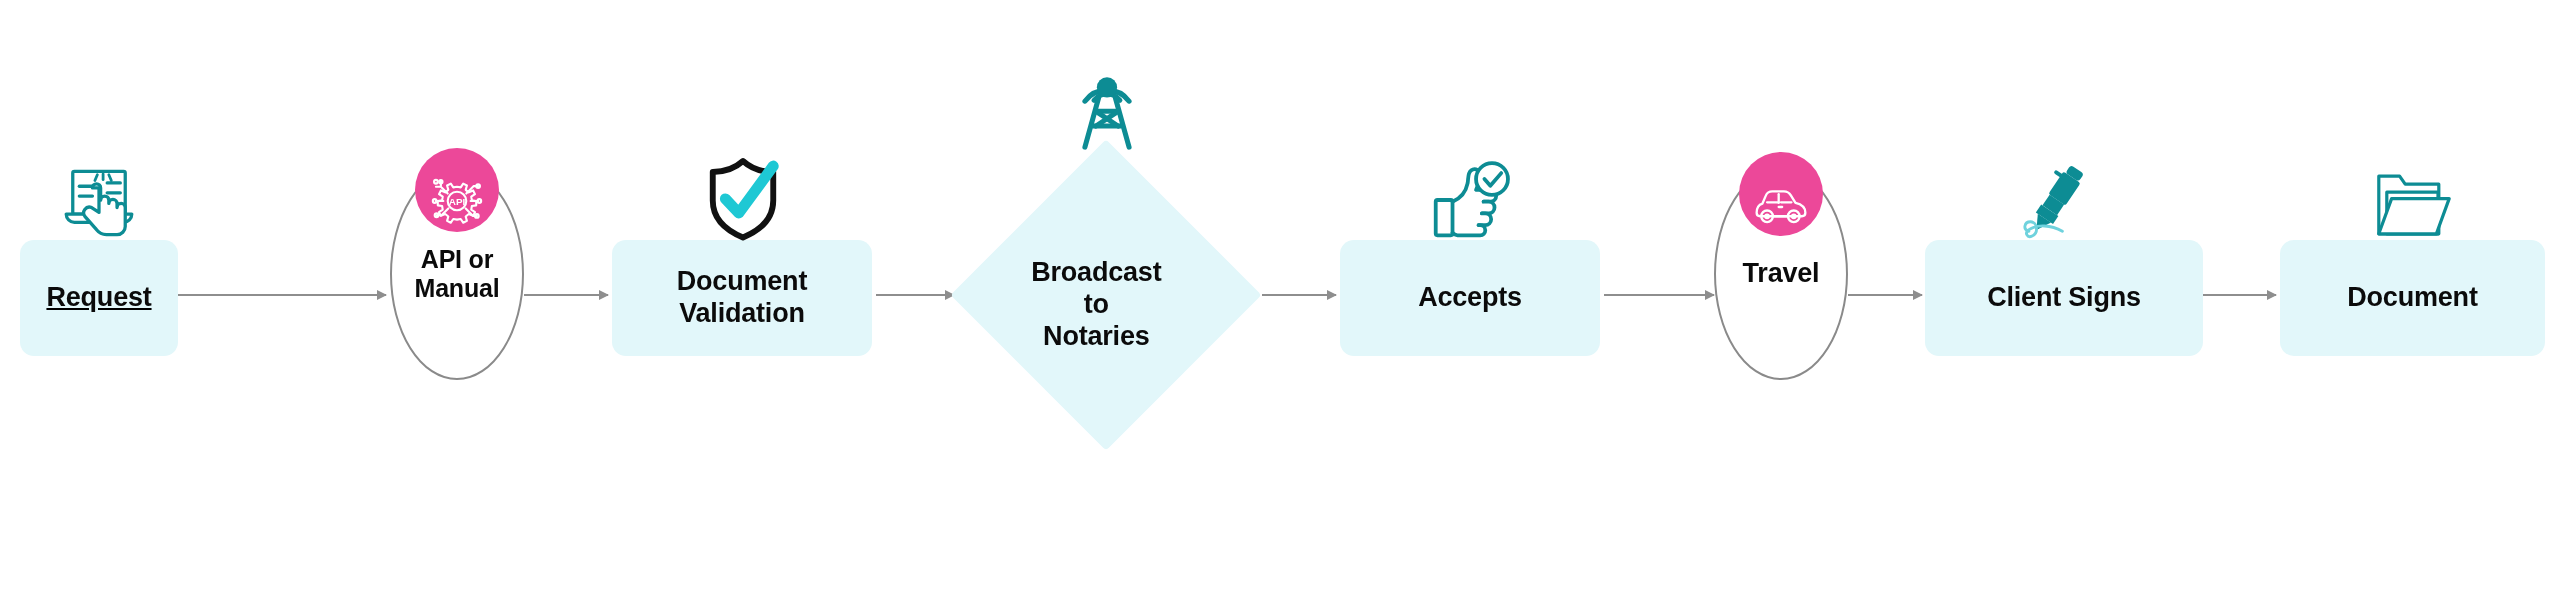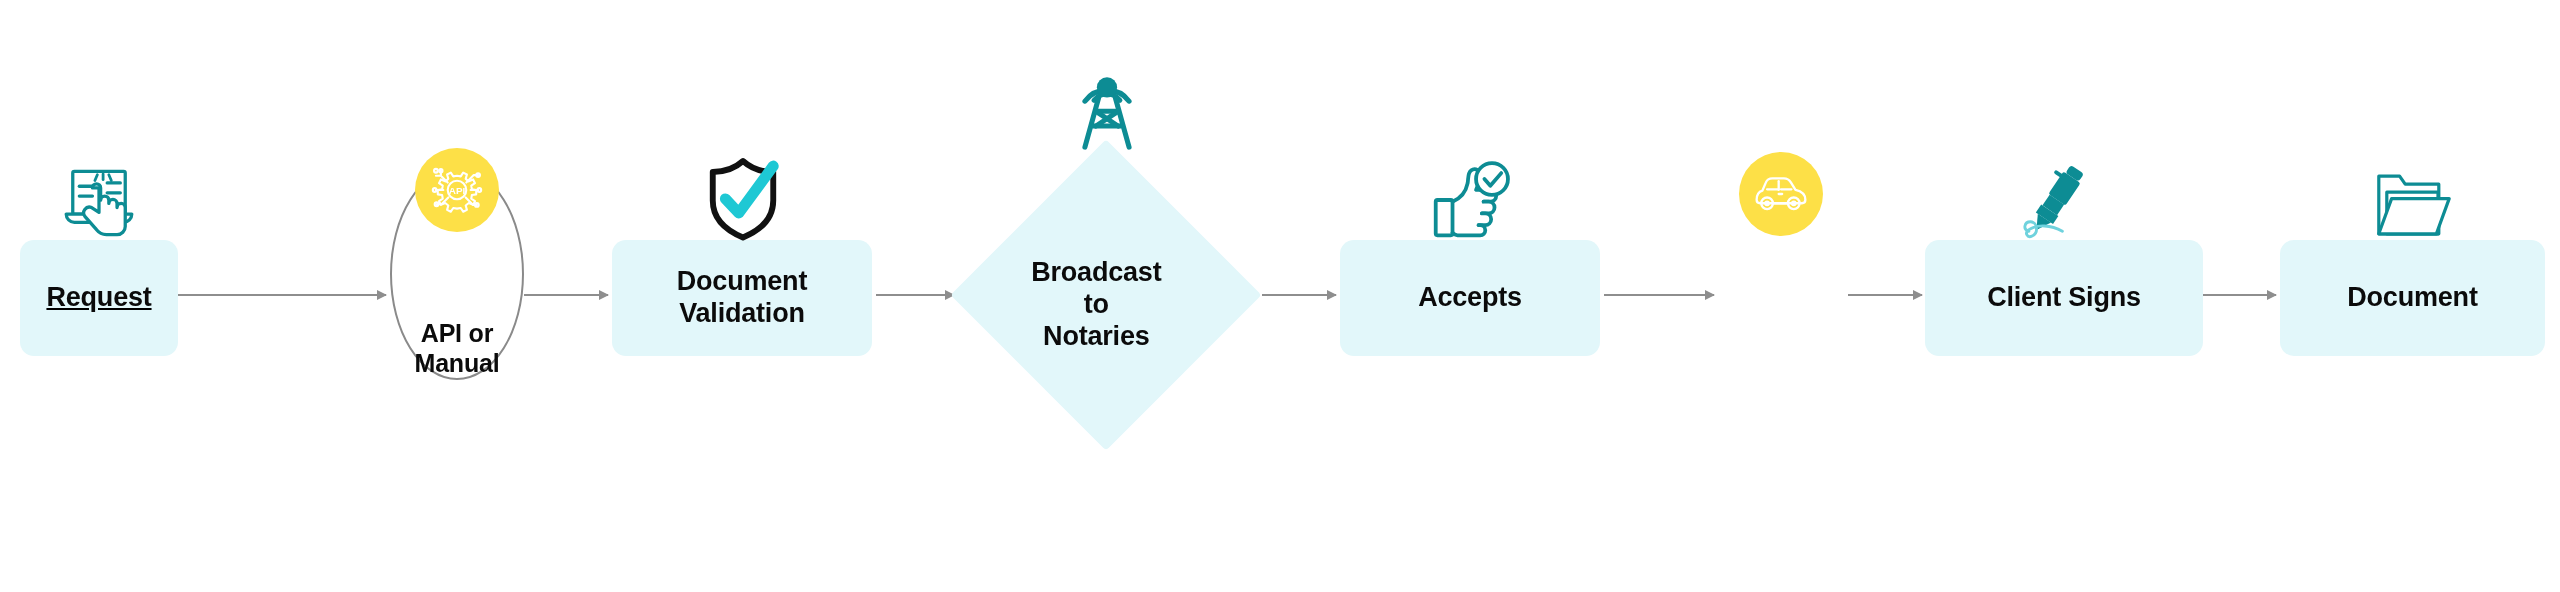--- a/index.html
+++ b/index.html
@@ -78,23 +78,23 @@
     position: absolute;
     display: flex;
     align-items: flex-end;
     justify-content: center;
     pointer-events: none;
   }
   .gray-badge {
     width: 84px;
     height: 84px;
     border-radius: 50%;
-    background: #fde047;
+    background: #ec4899;
     display: flex;
-    align-items: center;
+    align-items: flex-end;
     justify-content: center;
   }
 </style>
 </head>
 <body>
 
 <div id="canvas">
 
   <div class="connector" style="left:178px; width:208px;">
     <span class="arrowhead"></span>
@@ -129,21 +129,21 @@
       <line x1="60" y1="28" x2="76" y2="28" stroke="#0d8c94" stroke-width="4" stroke-linecap="round"></line>
       <line x1="60" y1="40" x2="76" y2="40" stroke="#0d8c94" stroke-width="4" stroke-linecap="round"></line>
       <line x1="48" y1="18" x2="45" y2="25" stroke="#0d8c94" stroke-width="3.4" stroke-linecap="round"></line>
       <line x1="55" y1="17" x2="55" y2="24" stroke="#0d8c94" stroke-width="3.4" stroke-linecap="round"></line>
       <line x1="62" y1="18" x2="65" y2="25" stroke="#0d8c94" stroke-width="3.4" stroke-linecap="round"></line>
       <path d="M10 66 h80 a10 10 0 0 1 -10 10 H20 a10 10 0 0 1 -10 -10 z" fill="#fff" stroke="#0d8c94" stroke-width="4" stroke-linejoin="round"></path>
       <path d="M50 34 v30 l-9 -6 a7 7 0 0 0 -8 11 l14 16 a16 16 0 0 0 12 6 h13 a10 10 0 0 0 10 -10 V58 a5 5 0 0 0 -10 0 v-5 a5 5 0 0 0 -10 0 v-4 a5 5 0 0 0 -10 0 V34 a5 5 0 0 0 -10 0 z" fill="#fff" stroke="#0d8c94" stroke-width="4" stroke-linejoin="round" stroke-linecap="round"></path>
     </svg>
   </div>
 
-  <div class="node node-circle" style="left:390px; top:168px; width:134px; height:212px; border-radius:50%;align-items:flex-end;">
+  <div class="node node-circle" style="left:390px; top:168px; width:134px; height:212px; border-radius:50%;">
     <div class="node-label small">API or
 Manual</div>
   </div>
   <div class="icon-wrap" style="left:415px; top:148px; width:84px; height:84px;">
     <div class="gray-badge">
       <svg width="62" height="62" viewBox="0 0 100 100">
         <g fill="none" stroke="#ffffff" stroke-width="3.4" stroke-linecap="round" stroke-linejoin="round">
           <path d="M50 27 l6 1 4 -6 6 3 -2 7 5 4 7 -3 3 6 -6 4 1 6 7 1 0 7 -7 1 -1 6 6 4 -3 6 -7 -3 -5 4 2 7 -6 3 -4 -6 -6 1 -6 -1 -4 6 -6 -3 2 -7 -5 -4 -7 3 -3 -6 6 -4 -1 -6 -7 -1 0 -7 7 -1 1 -6 -6 -4 3 -6 7 3 5 -4 -2 -7 6 -3 4 6 z"></path>
           <circle cx="50" cy="50" r="15"></circle>
           <path d="M35 38 L24 27 M24 27 v-8 M24 27 h-8"></path>
@@ -209,20 +209,23 @@
         <path d="M28 52 c10 -4 16 -12 18 -22 1 -6 0 -12 4 -15 5 -4 12 0 11 8 -1 6 -3 11 -5 15 h17 a7 7 0 0 1 0 14 h-8"></path>
         <path d="M65 52 h6 a7 7 0 0 1 0 14 h-8"></path>
         <path d="M63 66 h4 a7 7 0 0 1 0 14 h-8"></path>
         <path d="M59 80 h2 a6 6 0 0 1 0 12 H34 a8 8 0 0 1 -6 -3"></path>
       </g>
       <circle cx="75" cy="25" r="19" fill="#ffffff" stroke="#0d8c94" stroke-width="4.5"></circle>
       <path d="M66 25 l7 8 13 -15" fill="none" stroke="#0d8c94" stroke-width="4.5" stroke-linecap="round" stroke-linejoin="round"></path>
     </svg>
   </div>
 
+  <div class="node node-circle" style="left:1714px; top:168px; width:134px; height:212px; border-radius:50%;">
+    <div class="node-label">Travel</div>
+  </div>
   <div class="icon-wrap" style="left:1739px; top:152px; width:84px; height:84px;">
     <div class="gray-badge">
       <svg width="58" height="58" viewBox="0 0 100 76">
         <g fill="none" stroke="#ffffff" stroke-width="4" stroke-linejoin="round" stroke-linecap="round">
           <path d="M8 48 c0 -9 3 -14 10 -16 l6 -14 c2 -5 6 -7 11 -7 h20 c6 0 9 2 12 7 l8 13 c9 2 17 7 17 17 0 4 -2 6 -6 6 H14 c-4 0 -6 -2 -6 -6 z"></path>
           <path d="M26 30 h20 M50 30 h18"></path>
           <line x1="46" y1="16" x2="46" y2="31"></line>
           <circle cx="26" cy="54" r="10"></circle>
           <circle cx="72" cy="54" r="10"></circle>
           <circle cx="26" cy="54" r="3"></circle>

